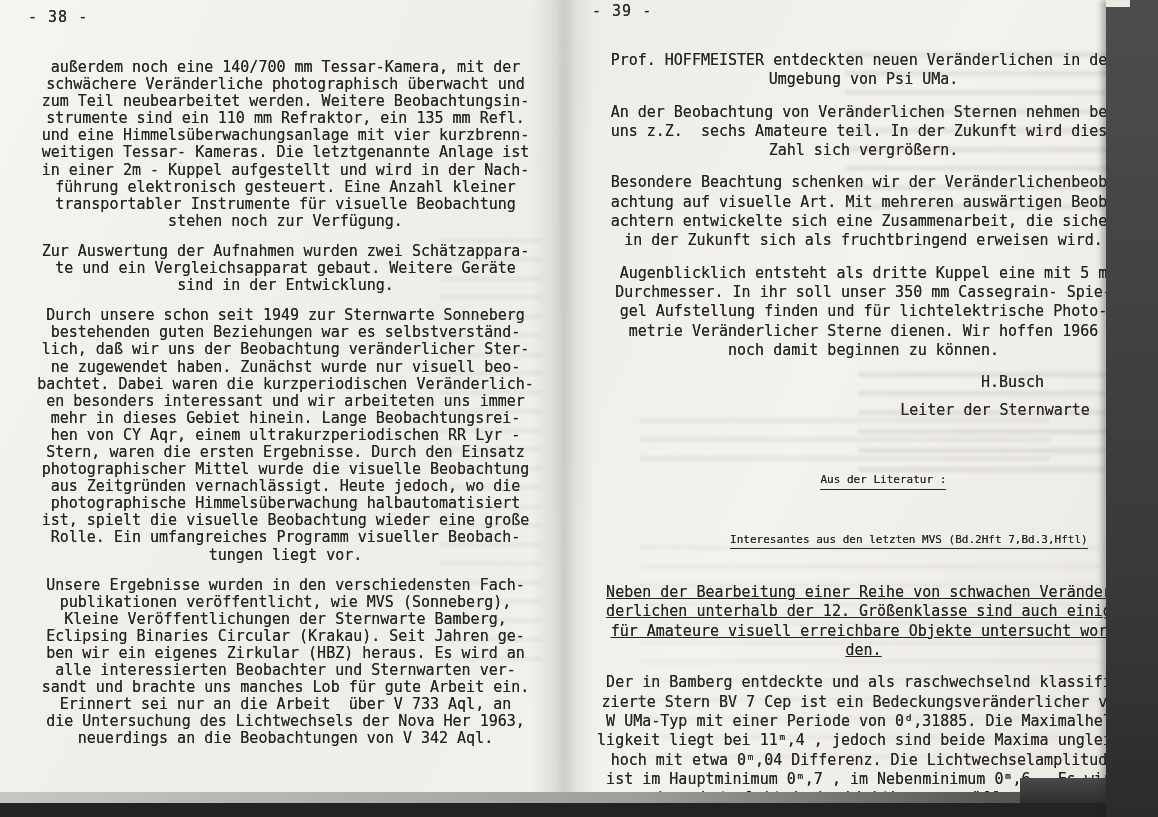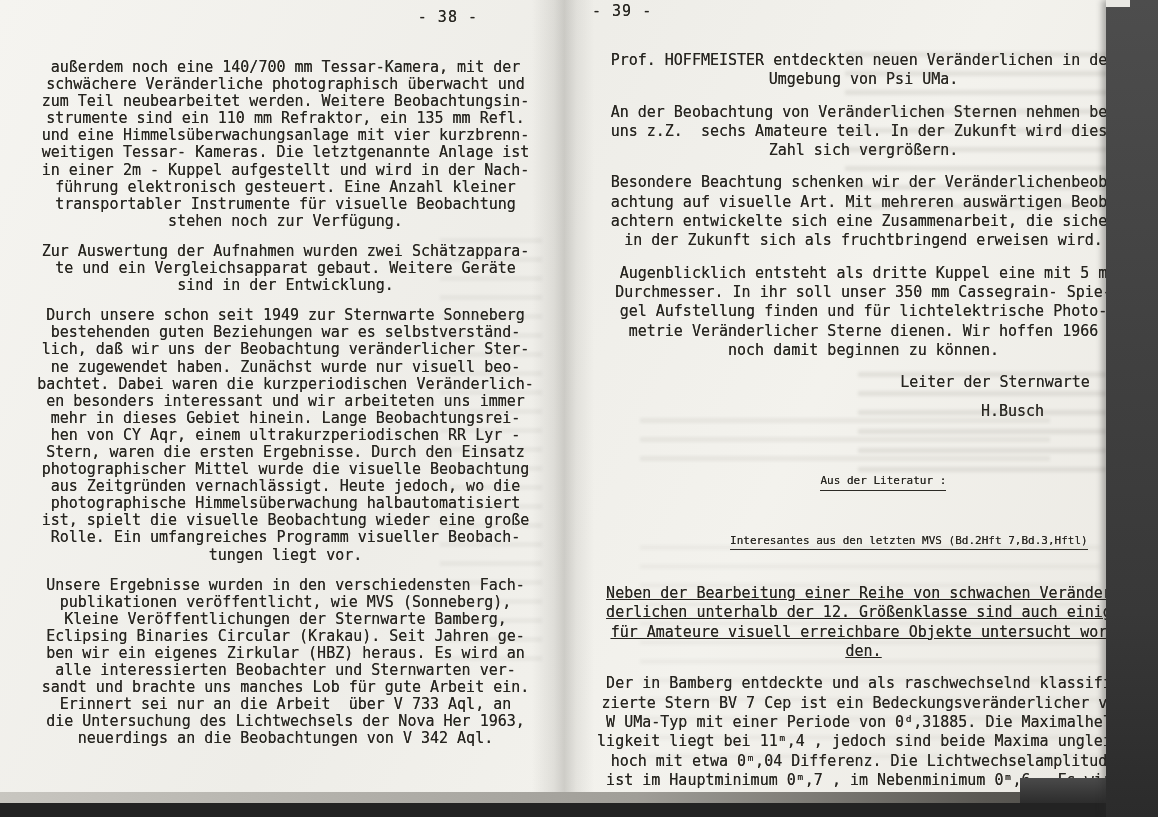--- a/index.html
+++ b/index.html
@@ -16,21 +16,21 @@
     text-shadow: 0 0 0.6px rgba(38,36,31,0.75);
     white-space: pre;
     text-align: center;
   }
   .para { font-size:15px; }
 
   
   .col-left  { position:absolute; left:28px;  top:8px; width:515px; }
   .col-left .para { line-height:17.1px; margin:0 0 13px 0; }
   .pagenum { font-size:15px; letter-spacing:1px; }
-  .pagenum-left  { width:450px; text-align:right; margin-bottom:33px; }
+  .pagenum-left  { width:450px; text-align:left; margin-bottom:33px; }
 
   
   .col-right { position:absolute; left:592px; top:2px; width:543px; }
   .col-right .para { line-height:19.3px; margin:0 0 13px 0; }
   .pagenum-right { width:522px; text-align:left; margin-bottom:31px; }
 
   .sig { font-size:15px; line-height:19px; }
   .sig-name  { padding-left:298px; margin-top:10px; }
   .sig-title { padding-left:263px; margin-top:9px; }
 
@@ -130,22 +130,22 @@
     <div class="para">Besondere Beachtung schenken wir der Veränderlichenbeob-
 achtung auf visuelle Art. Mit mehreren auswärtigen Beob-
 achtern entwickelte sich eine Zusammenarbeit, die sicher
 in der Zukunft sich als fruchtbringend erweisen wird.</div>
     <div class="para">Augenblicklich entsteht als dritte Kuppel eine mit 5 m
 Durchmesser. In ihr soll unser 350 mm Cassegrain- Spie-
 gel Aufstellung finden und für lichtelektrische Photo-
 metrie Veränderlicher Sterne dienen. Wir hoffen 1966
 noch damit beginnen zu können.</div>
 
+    <div class="sig sig-name">H.Busch</div>
     <div class="sig sig-title">Leiter der Sternwarte</div>
-    <div class="sig sig-name">H.Busch</div>
 
     <div class="hd hd-main">
       <span class="underlined">Aus der Literatur :</span>
     </div>
     <div class="hd hd-sub">
       <span class="underlined">Interesantes aus den letzten MVS (Bd.2Hft 7,Bd.3,Hftl)</span>
     </div>
 
     <div class="para" style="margin-top:21px;text-decoration:underline;">Neben der Bearbeitung einer Reihe von schwachen Veränder-
 derlichen unterhalb der 12. Größenklasse sind auch einige

